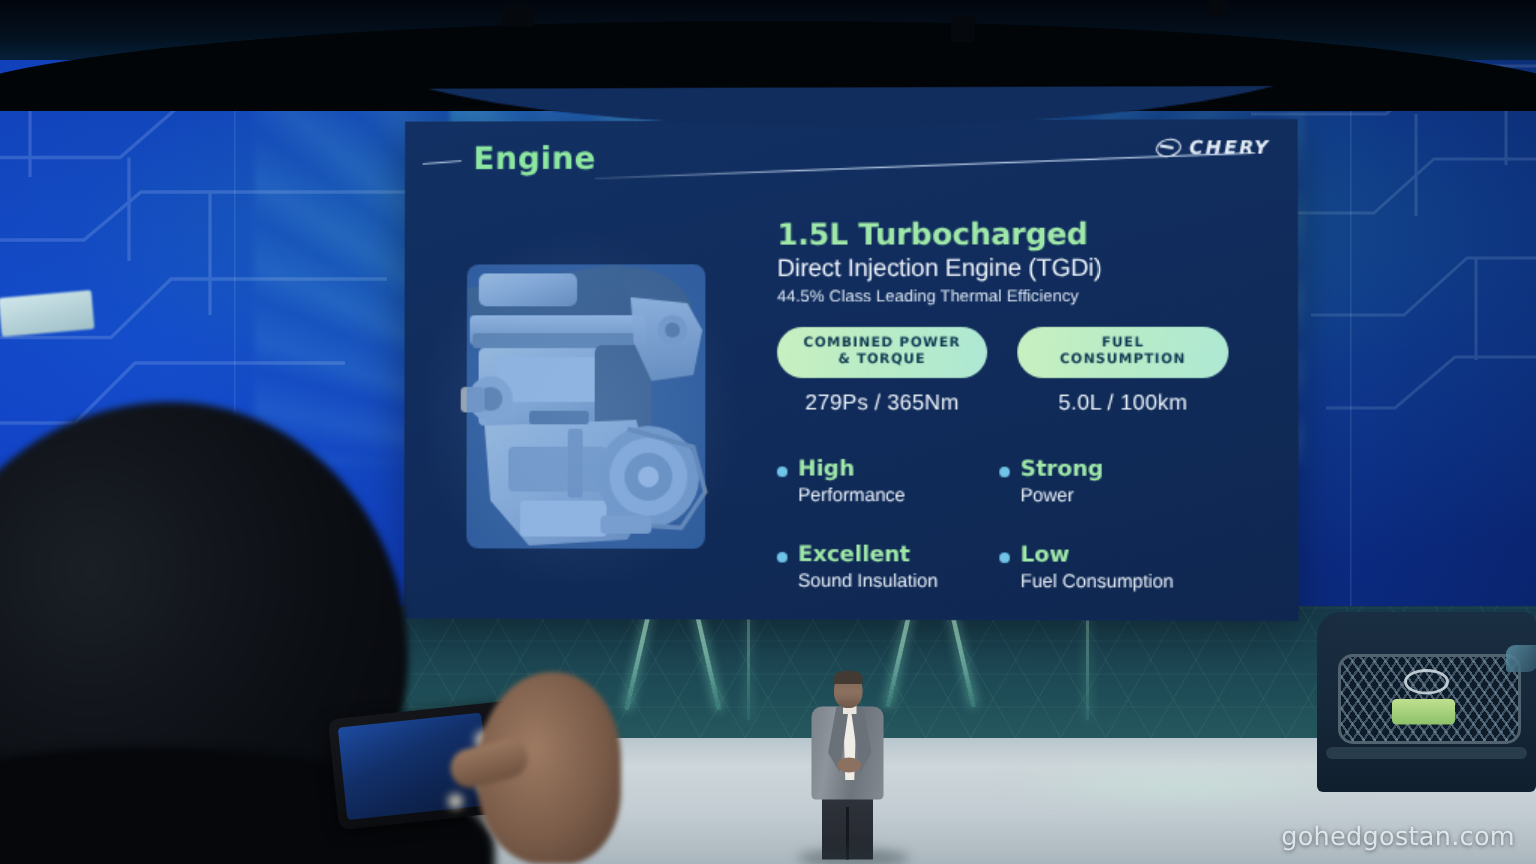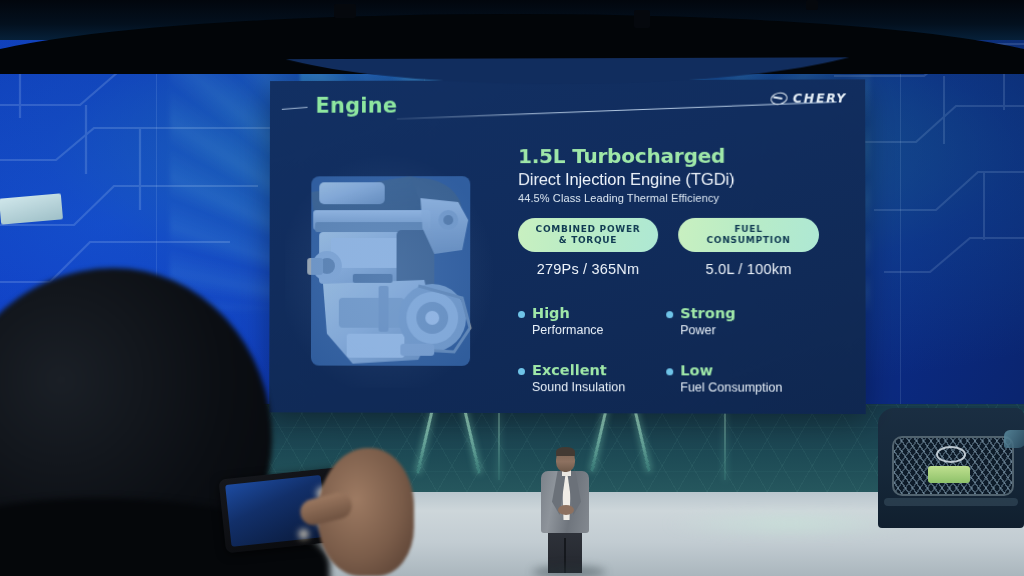--- a/index.html
+++ b/index.html
@@ -374,13 +374,14 @@
     <div class="fg-screen"></div>
     <div class="fg-scrglow" style="left:96px;top:18px;width:13px;height:13px"></div>
     <div class="fg-scrglow" style="left:112px;top:34px;width:11px;height:11px"></div>
     <div class="fg-scrglow" style="left:94px;top:46px;width:14px;height:14px"></div>
     <div class="fg-scrglow" style="left:118px;top:12px;width:9px;height:9px"></div>
     <div class="fg-scrglow" style="left:74px;top:58px;width:10px;height:10px"></div>
   </div>
   <div class="fg-hand"></div>
   <div class="fg-finger"></div>
 
+  <div class="watermark">gohedgostan.com</div>
 </div>
 
 </body></html>

